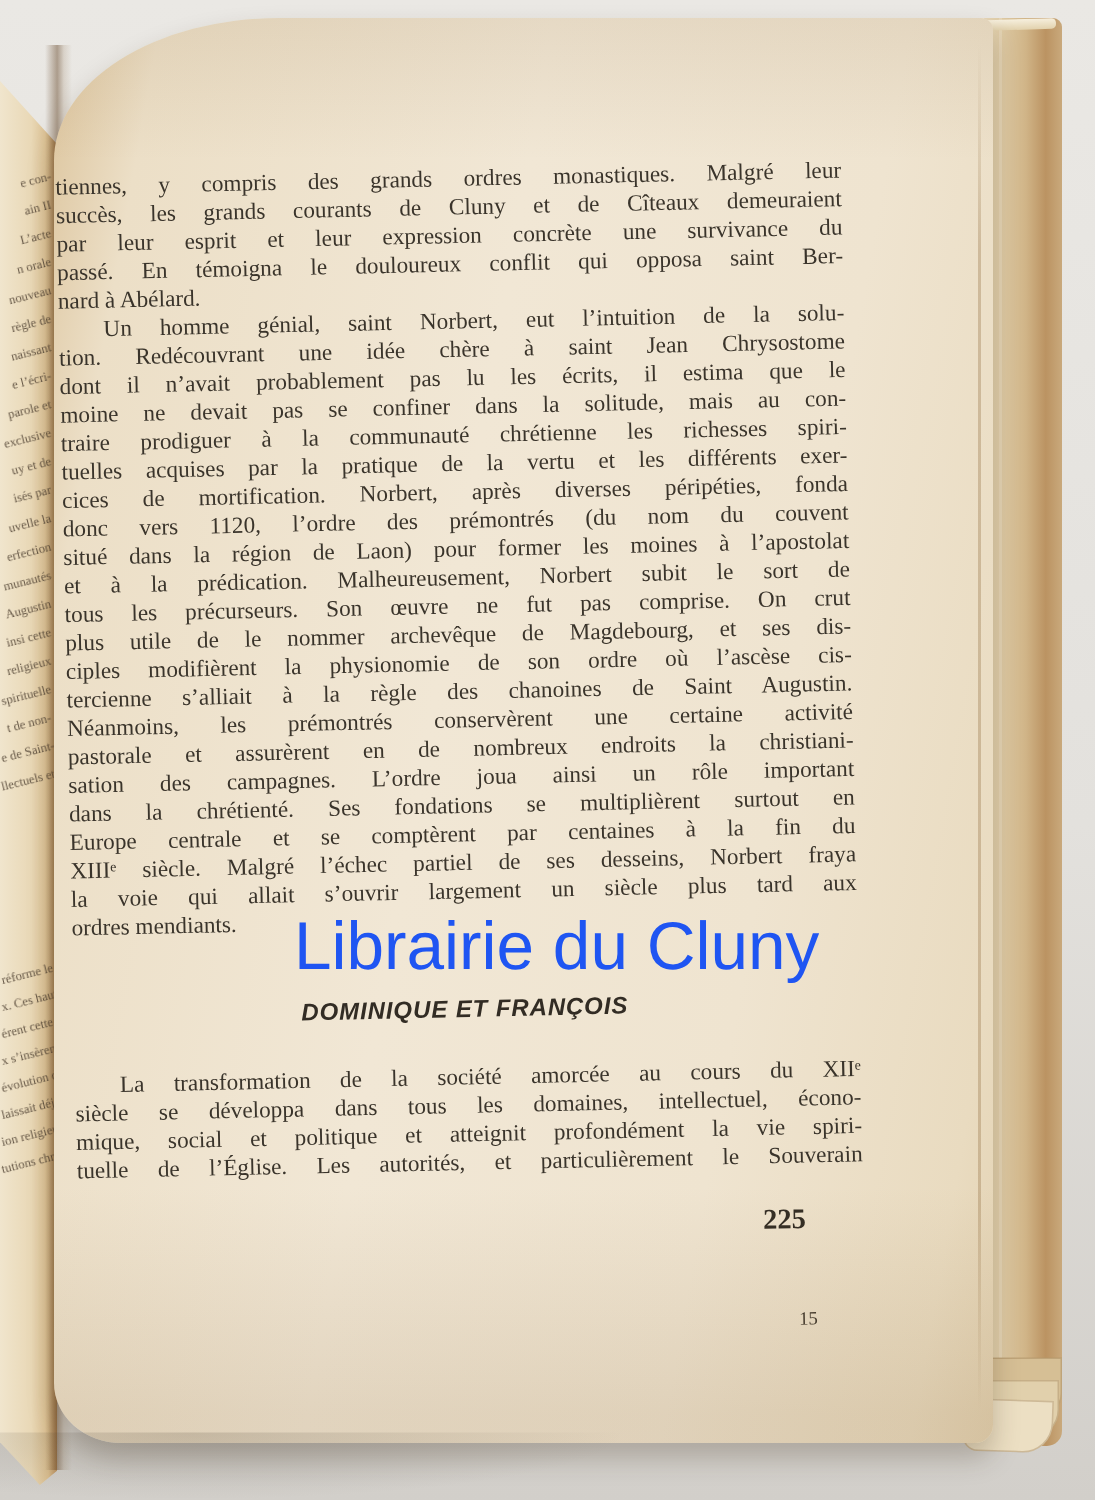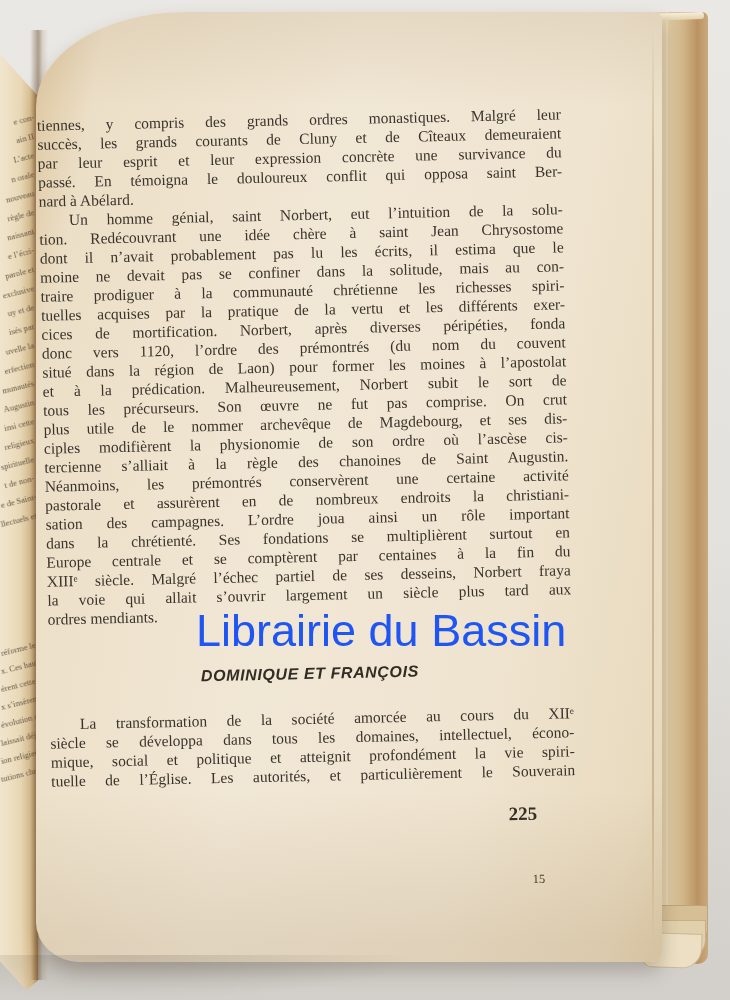--- a/index.html
+++ b/index.html
@@ -160,16 +160,16 @@
       <div class="line j">siècle se développa dans tous les domaines, intellectuel, écono-</div>
       <div class="line j">mique, social et politique et atteignit profondément la vie spiri-</div>
       <div class="line j">tuelle de l’Église. Les autorités, et particulièrement le Souverain</div>
     </div>
 
   <div class="pagenum">225</div>
   <div class="signum">15</div>
 
   <div class="page-shade"></div>
 
-  <div class="watermark" style="color: rgb(31, 85, 242);">Librairie du Bassin</div>
+  <div class="watermark" style="color: rgb(31, 85, 242);">Librairie du Cluny</div>
 
   <div class="table-shadow"></div>
 </div>
 
 </body></html>

